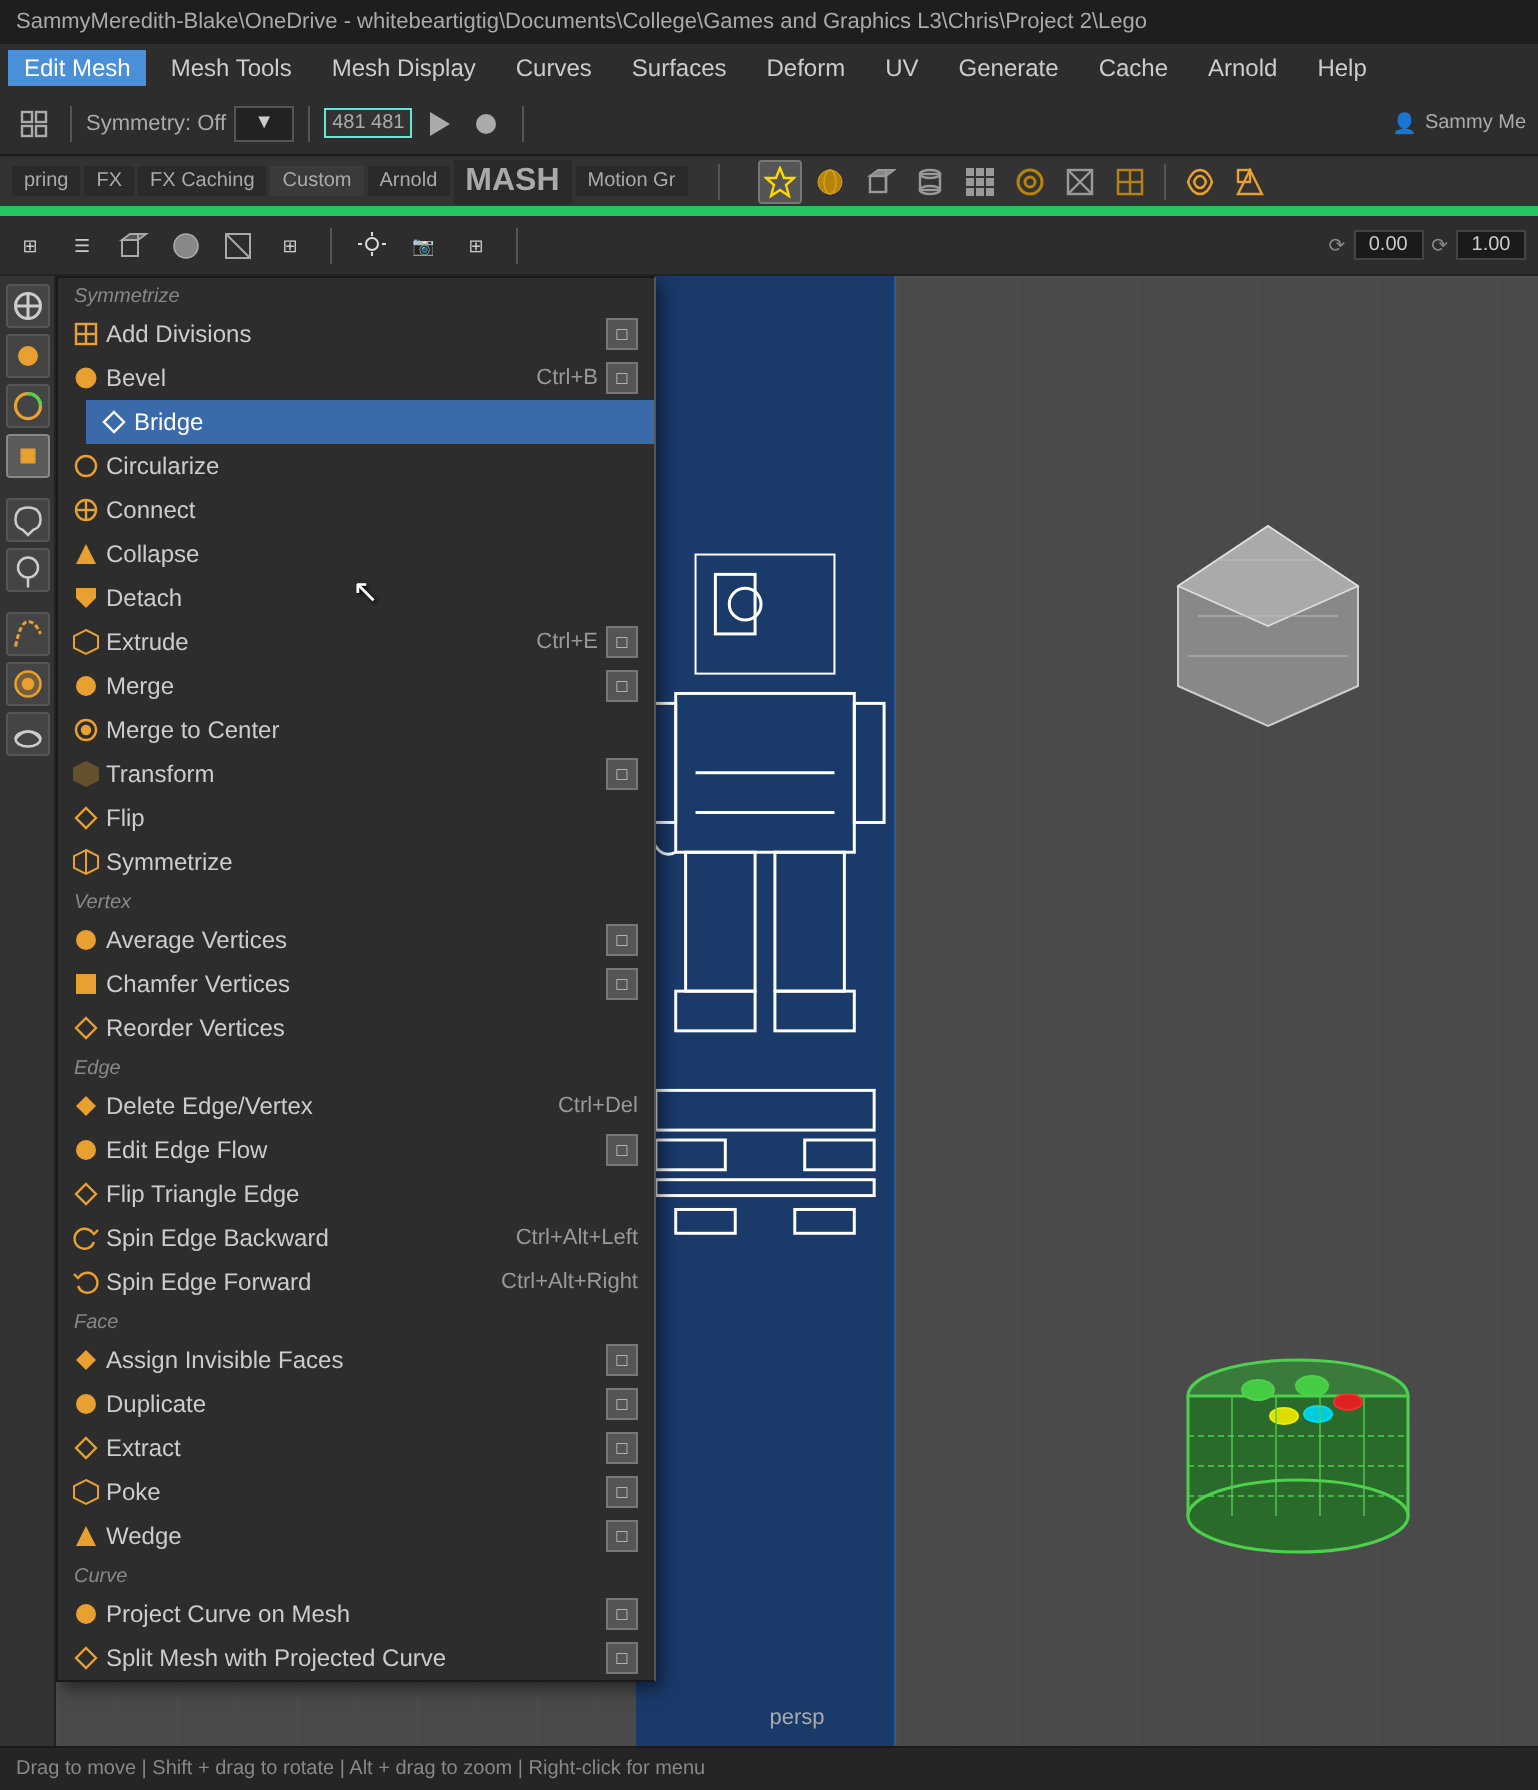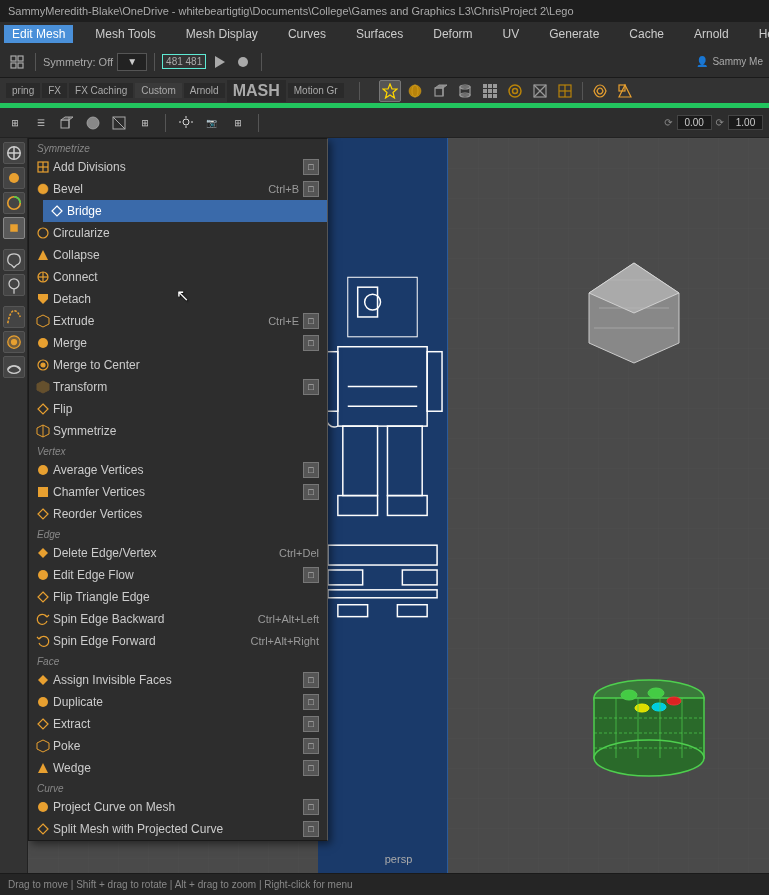--- a/index.html
+++ b/index.html
@@ -29,21 +29,21 @@
     
     .menu-bar {
       width: 100%;
       height: 24px;
       background: #2d2d2d;
       display: flex;
       align-items: center;
       padding: 0 4px;
       font-size: 12px;
       color: #cccccc;
-      gap: 14px;
+      gap: 4px;
     }
     .menu-item {
       padding: 2px 8px;
       cursor: pointer;
       white-space: nowrap;
     }
     .menu-item.active {
       background: #4a90d9;
       color: white;
     }
@@ -644,41 +644,41 @@
         <div class="menu-row-icon">
           <svg width="14" height="14" viewBox="0 0 14 14" fill="none" stroke="#e8a030" stroke-width="1.2">
               <circle cx="7" cy="7" r="5"></circle>
             </svg>
         </div>
         <span class="menu-row-label">Circularize</span>
       </div>
 
       <div class="menu-row">
         <div class="menu-row-icon">
-          <svg width="14" height="14" viewBox="0 0 14 14" fill="#e8a030">
-              <polygon points="7,2 12,12 2,12"></polygon>
-            </svg>
-        </div>
-        <span class="menu-row-label">Collapse</span>
-      </div>
-
-      <div class="menu-row">
-        <div class="menu-row-icon">
           <svg width="14" height="14" viewBox="0 0 14 14" fill="none" stroke="#e8a030" stroke-width="1.2">
               <circle cx="7" cy="7" r="5"></circle>
               <line x1="7" y1="2" x2="7" y2="12"></line>
               <line x1="2" y1="7" x2="12" y2="7"></line>
             </svg>
         </div>
         <span class="menu-row-label">Connect</span>
       </div>
 
       <div class="menu-row">
         <div class="menu-row-icon">
           <svg width="14" height="14" viewBox="0 0 14 14" fill="#e8a030">
+              <polygon points="7,2 12,12 2,12"></polygon>
+            </svg>
+        </div>
+        <span class="menu-row-label">Collapse</span>
+      </div>
+
+      <div class="menu-row">
+        <div class="menu-row-icon">
+          <svg width="14" height="14" viewBox="0 0 14 14" fill="#e8a030">
               <polygon points="2,2 12,2 12,7 7,12 2,7"></polygon>
             </svg>
         </div>
         <span class="menu-row-label">Detach</span>
       </div>
 
       <div class="menu-row">
         <div class="menu-row-icon">
           <svg width="14" height="14" viewBox="0 0 14 14" fill="none" stroke="#e8a030" stroke-width="1">
               <polygon points="7,1 13,4 13,10 7,13 1,10 1,4"></polygon>

